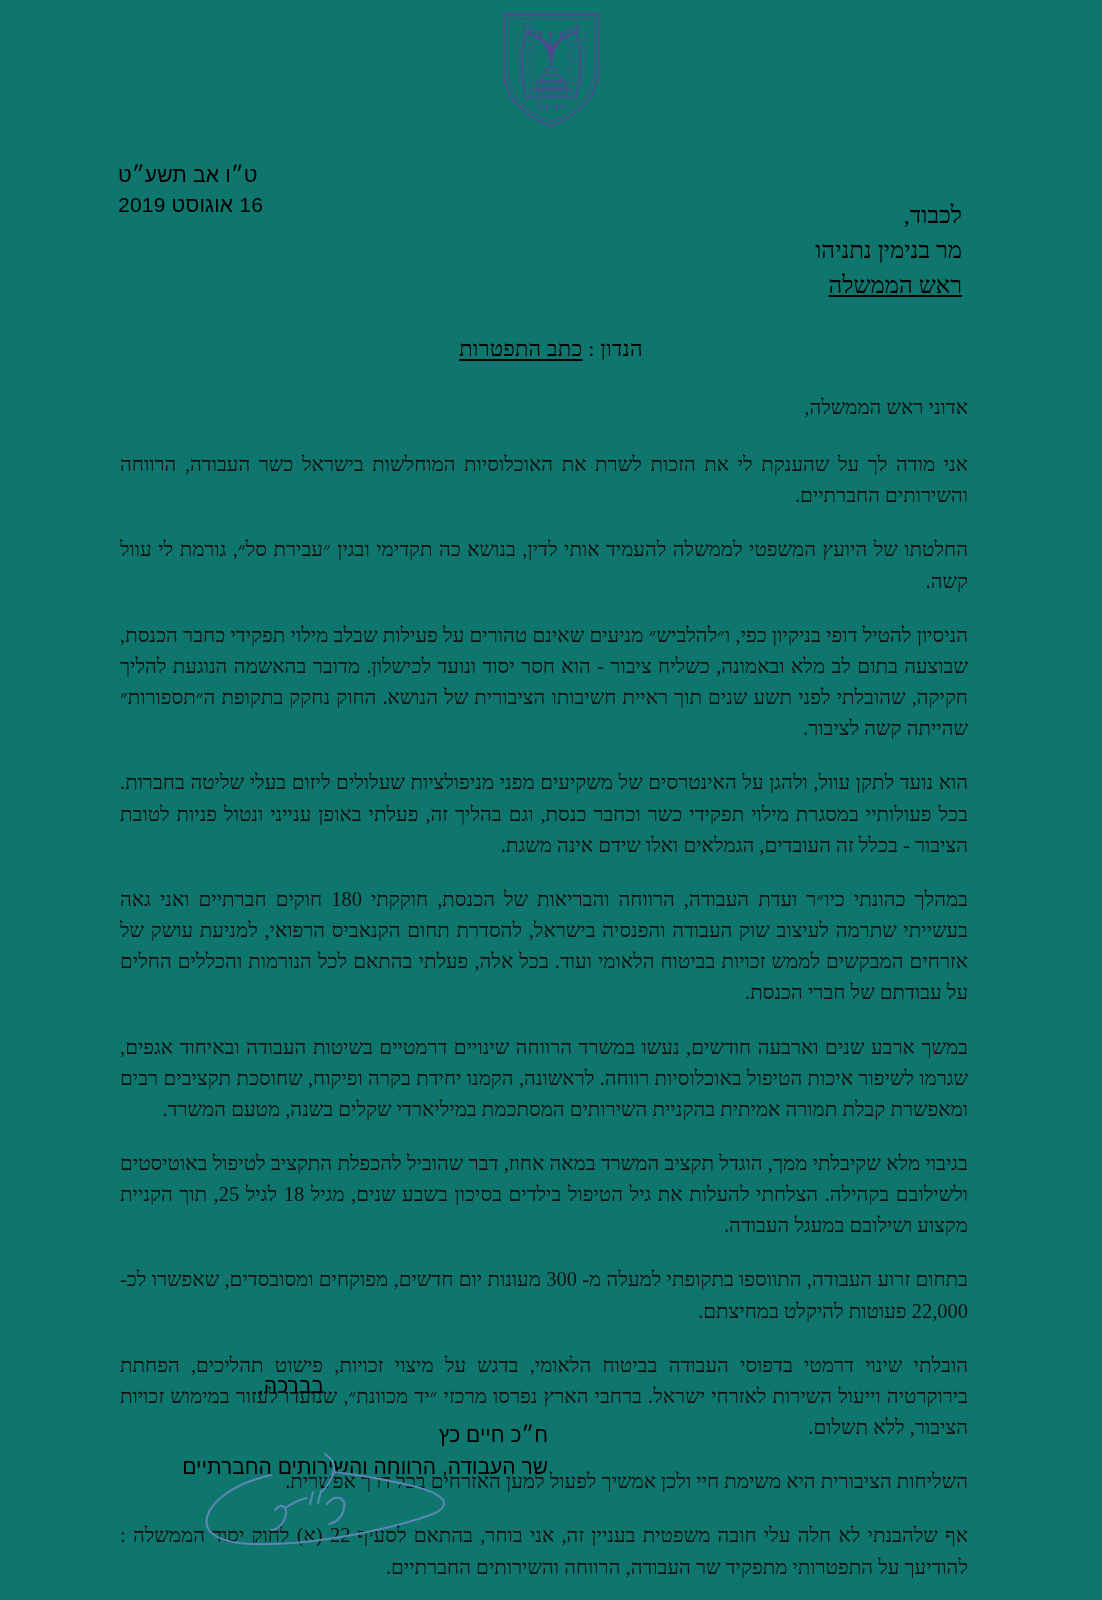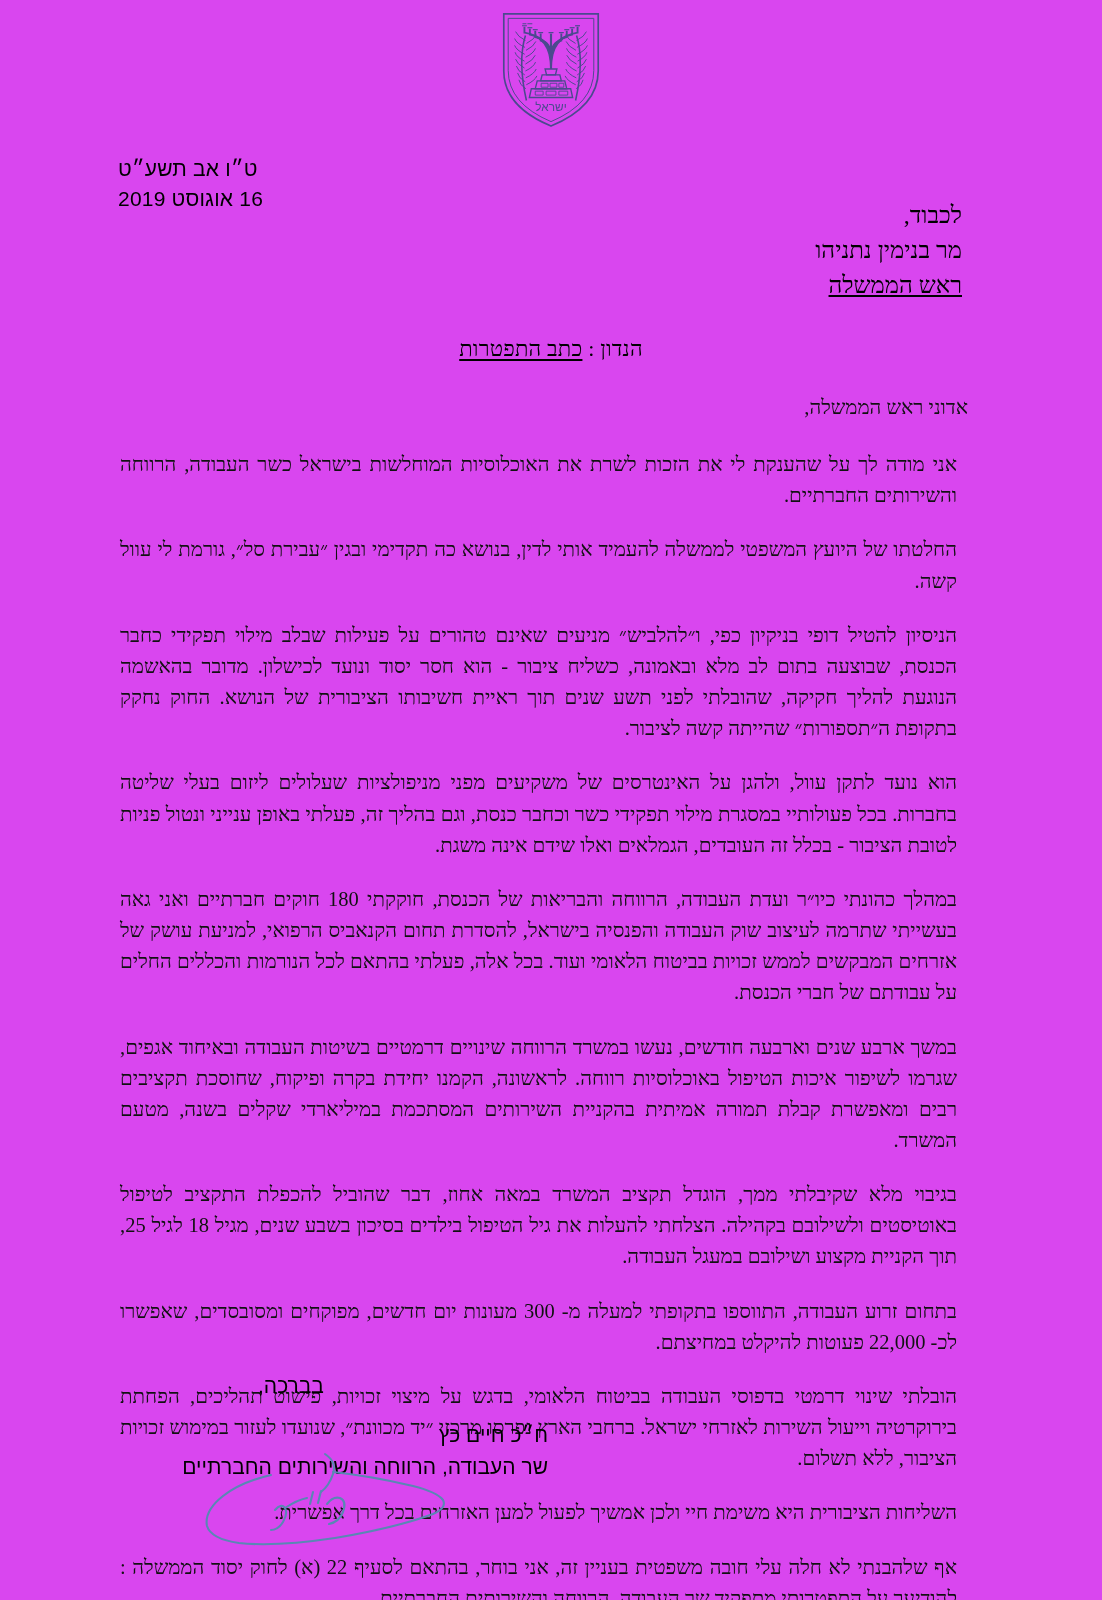--- a/index.html
+++ b/index.html
@@ -13,42 +13,42 @@
     height: 1600px;
     position: relative;
     font-family: "Liberation Serif", "DejaVu Serif", serif;
     color: #000000;
     overflow: hidden;
   }
 
   .page {
     position: absolute;
     inset: 0;
-    background: #d946ef;
+    background: #0f766e;
   }
 
   
   .emblem-wrap {
     position: absolute;
     top: 10px;
     left: 0;
     width: 1102px;
     display: flex;
     justify-content: center;
   }
   .emblem {
     width: 112px;
     height: 120px;
     display: block;
   }
 
   
   .date-block {
     position: absolute;
-    top: 154px;
+    top: 160px;
     left: 118px;
     text-align: left;
     direction: rtl;
     font-family: "Liberation Sans", "DejaVu Sans", sans-serif;
     font-size: 21px;
     line-height: 1.42;
     letter-spacing: 0.2px;
   }
   .date-block div { white-space: nowrap; }
 
@@ -91,21 +91,21 @@
     font-family: "Liberation Serif", "DejaVu Serif", serif;
     font-size: 20.5px;
     line-height: 1.52;
     color: #111;
   }
   .salutation {
     margin: 0 0 26px 0;
     text-align: center;
   }
   .para {
-    margin: 0 11px 23px 0;
+    margin: 0 0 23px 0;
     text-indent: 0;
     text-align: justify;
     text-align-last: right;
   }
   .para.last { margin-bottom: 0; }
 
   
   .closing {
     position: absolute;
     top: 1374px;

